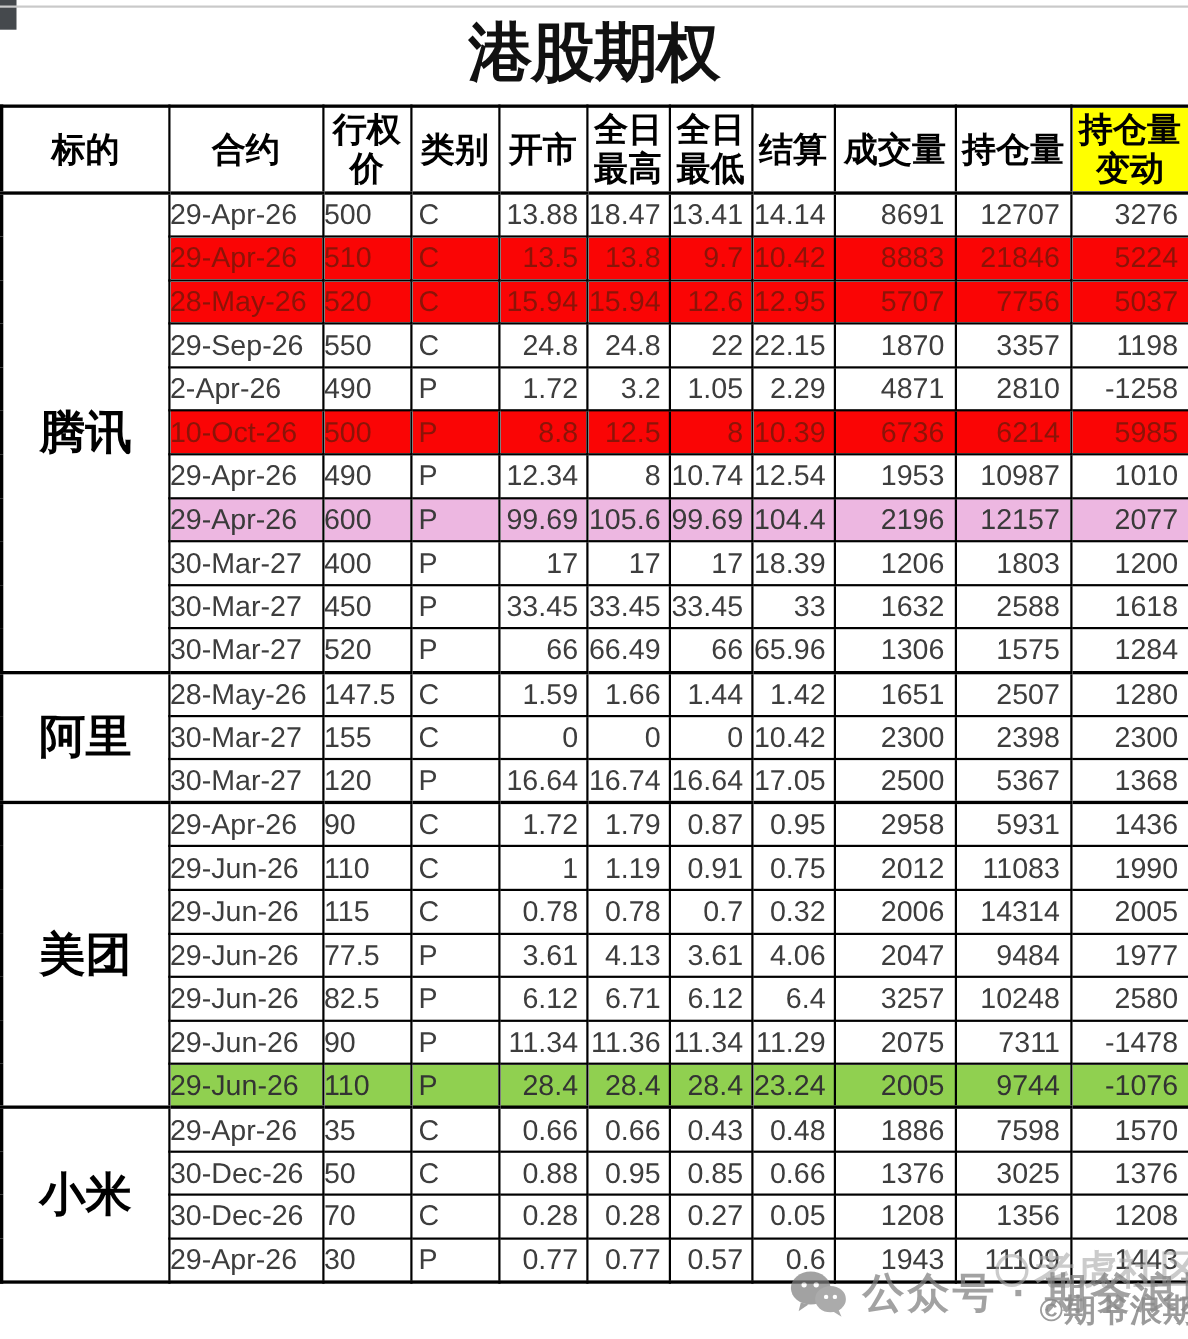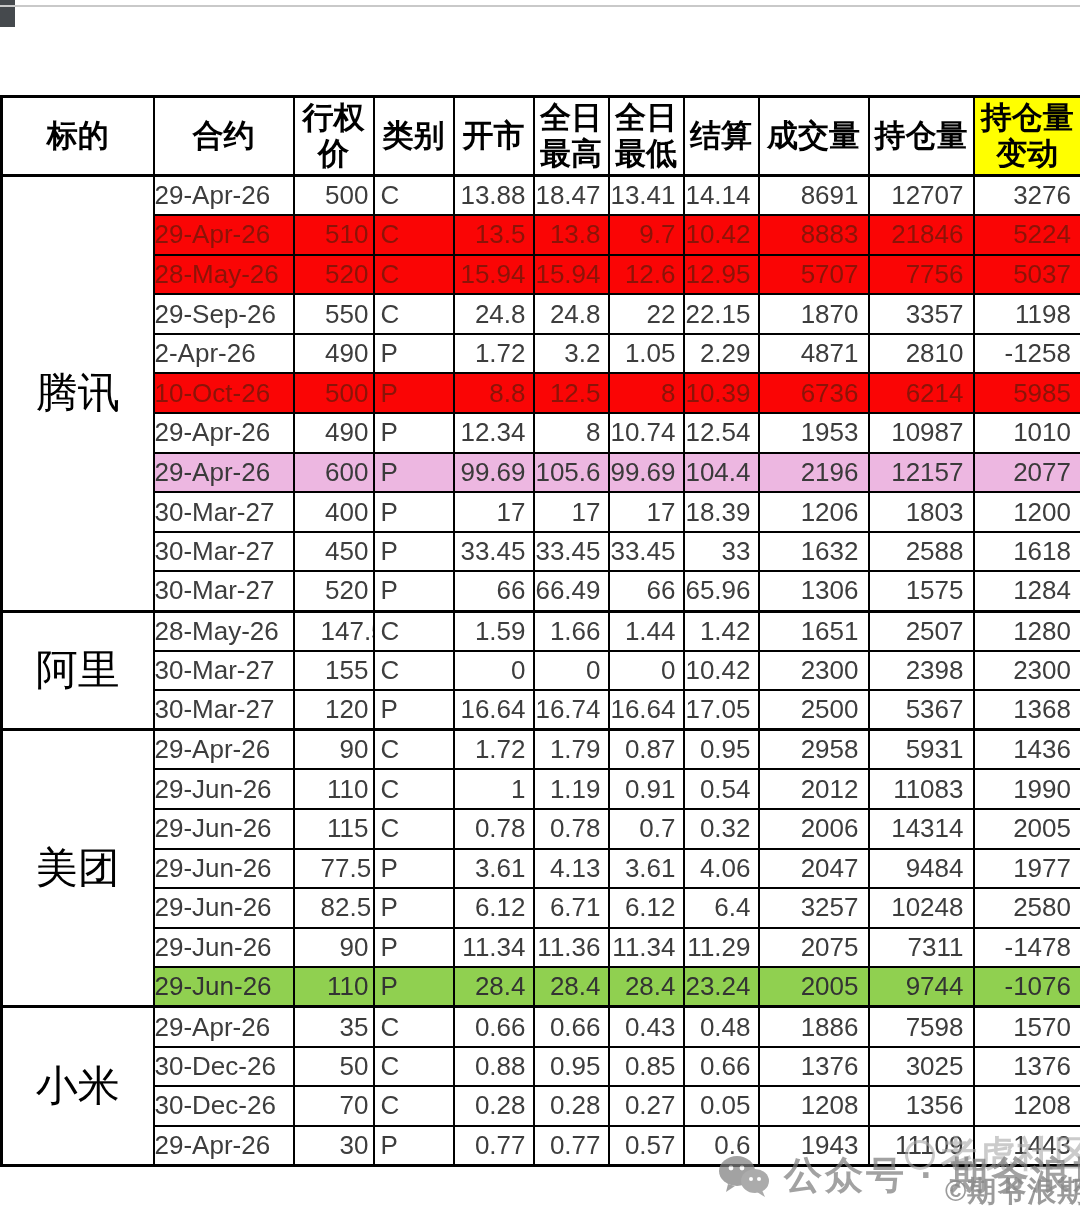--- a/index.html
+++ b/index.html
@@ -36,24 +36,24 @@
     height:79px;font-size:31px;font-weight:bold;color:#000;
     text-align:center;vertical-align:middle;white-space:pre-line;line-height:1.15;
     background:#fff;
   }
   th.th-yellow{background:var(--header-yellow);}
   td{
     height:39.6px;font-size:26px;color:var(--cell-text);
     vertical-align:middle;background:#fff;white-space:nowrap;
   }
   td.group-cell{
-    font-size:42px;font-weight:normal;color:#000;text-align:center;
+    font-size:42px;font-weight:bold;color:#000;text-align:center;
   }
   td.col-contract{text-align:left;padding-right:5px;}
-  td.col-strike{text-align:right;padding-right:4px;padding-left:26px;}
+  td.col-strike{text-align:left;padding-right:4px;}
   td.col-type{text-align:left;padding-left:6px;}
   td.col-open,td.col-high,td.col-low,td.col-settle{text-align:right;padding-right:7px;}
   td.col-volume,td.col-oi,td.col-change{text-align:right;padding-right:9px;}
   tr.group-first td{border-top:3px solid #000;}
   tr.row-red td{background:var(--highlight-red);color:var(--red-row-text);}
   tr.row-pink td{background:var(--highlight-pink);color:#3a3a3a;}
   tr.row-green td{background:var(--highlight-green);color:#333;}
   
   .wm{position:absolute;pointer-events:none;white-space:nowrap;z-index:5;}
   .wm-wechat{left:718px;top:1150px;display:flex;align-items:center;opacity:.72;}
@@ -64,20 +64,21 @@
   .wm-copy{left:945px;top:1172px;font-size:29px;color:#8a8a8a;opacity:.85;letter-spacing:1px;font-weight:bold;}
 </style>
 </head>
 <body>
 
 <div class="page">
   <div class="corner-artifact"></div>
   <div class="top-line"></div>
 
   <div class="title">
+    <span>港股期权</span>
   </div>
 
   <table class="opt">
     <colgroup>
       <col style="width:152px">
         <col style="width:140px">
         <col style="width:80px">
         <col style="width:80px">
       <col style="width:80px">
         <col style="width:75px">
@@ -289,21 +290,21 @@
           <td class="col-oi">5931</td>
           <td class="col-change">1436</td>
         </tr>
         <tr>
           <td class="col-contract">29-Jun-26</td>
           <td class="col-strike">110</td>
           <td class="col-type">C</td>
           <td class="col-open">1</td>
           <td class="col-high">1.19</td>
           <td class="col-low">0.91</td>
-          <td class="col-settle">0.54</td>
+          <td class="col-settle">0.75</td>
           <td class="col-volume">2012</td>
           <td class="col-oi">11083</td>
           <td class="col-change">1990</td>
         </tr>
         <tr>
           <td class="col-contract">29-Jun-26</td>
           <td class="col-strike">115</td>
           <td class="col-type">C</td>
           <td class="col-open">0.78</td>
           <td class="col-high">0.78</td>

